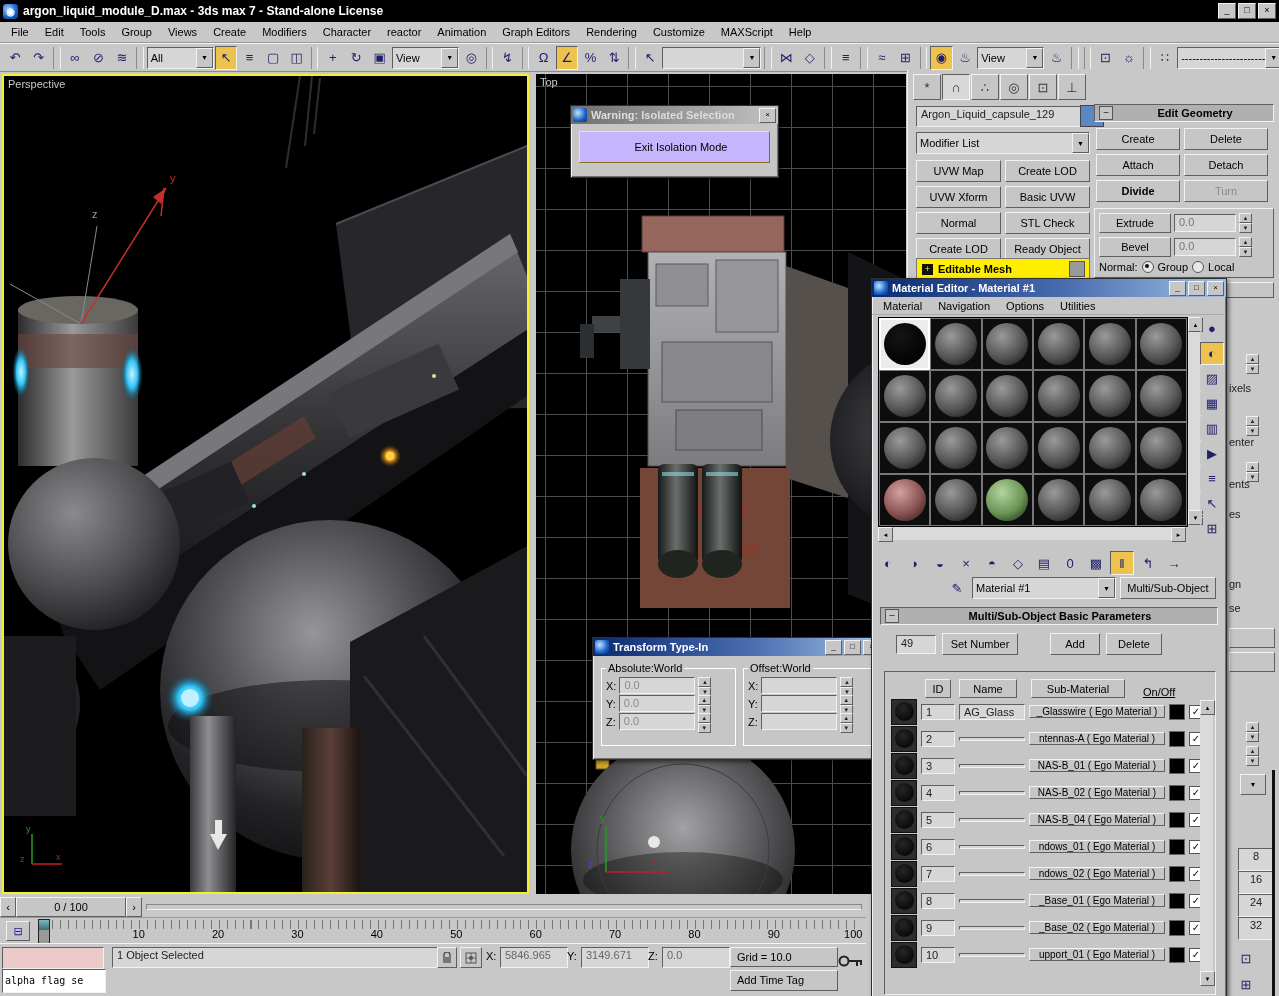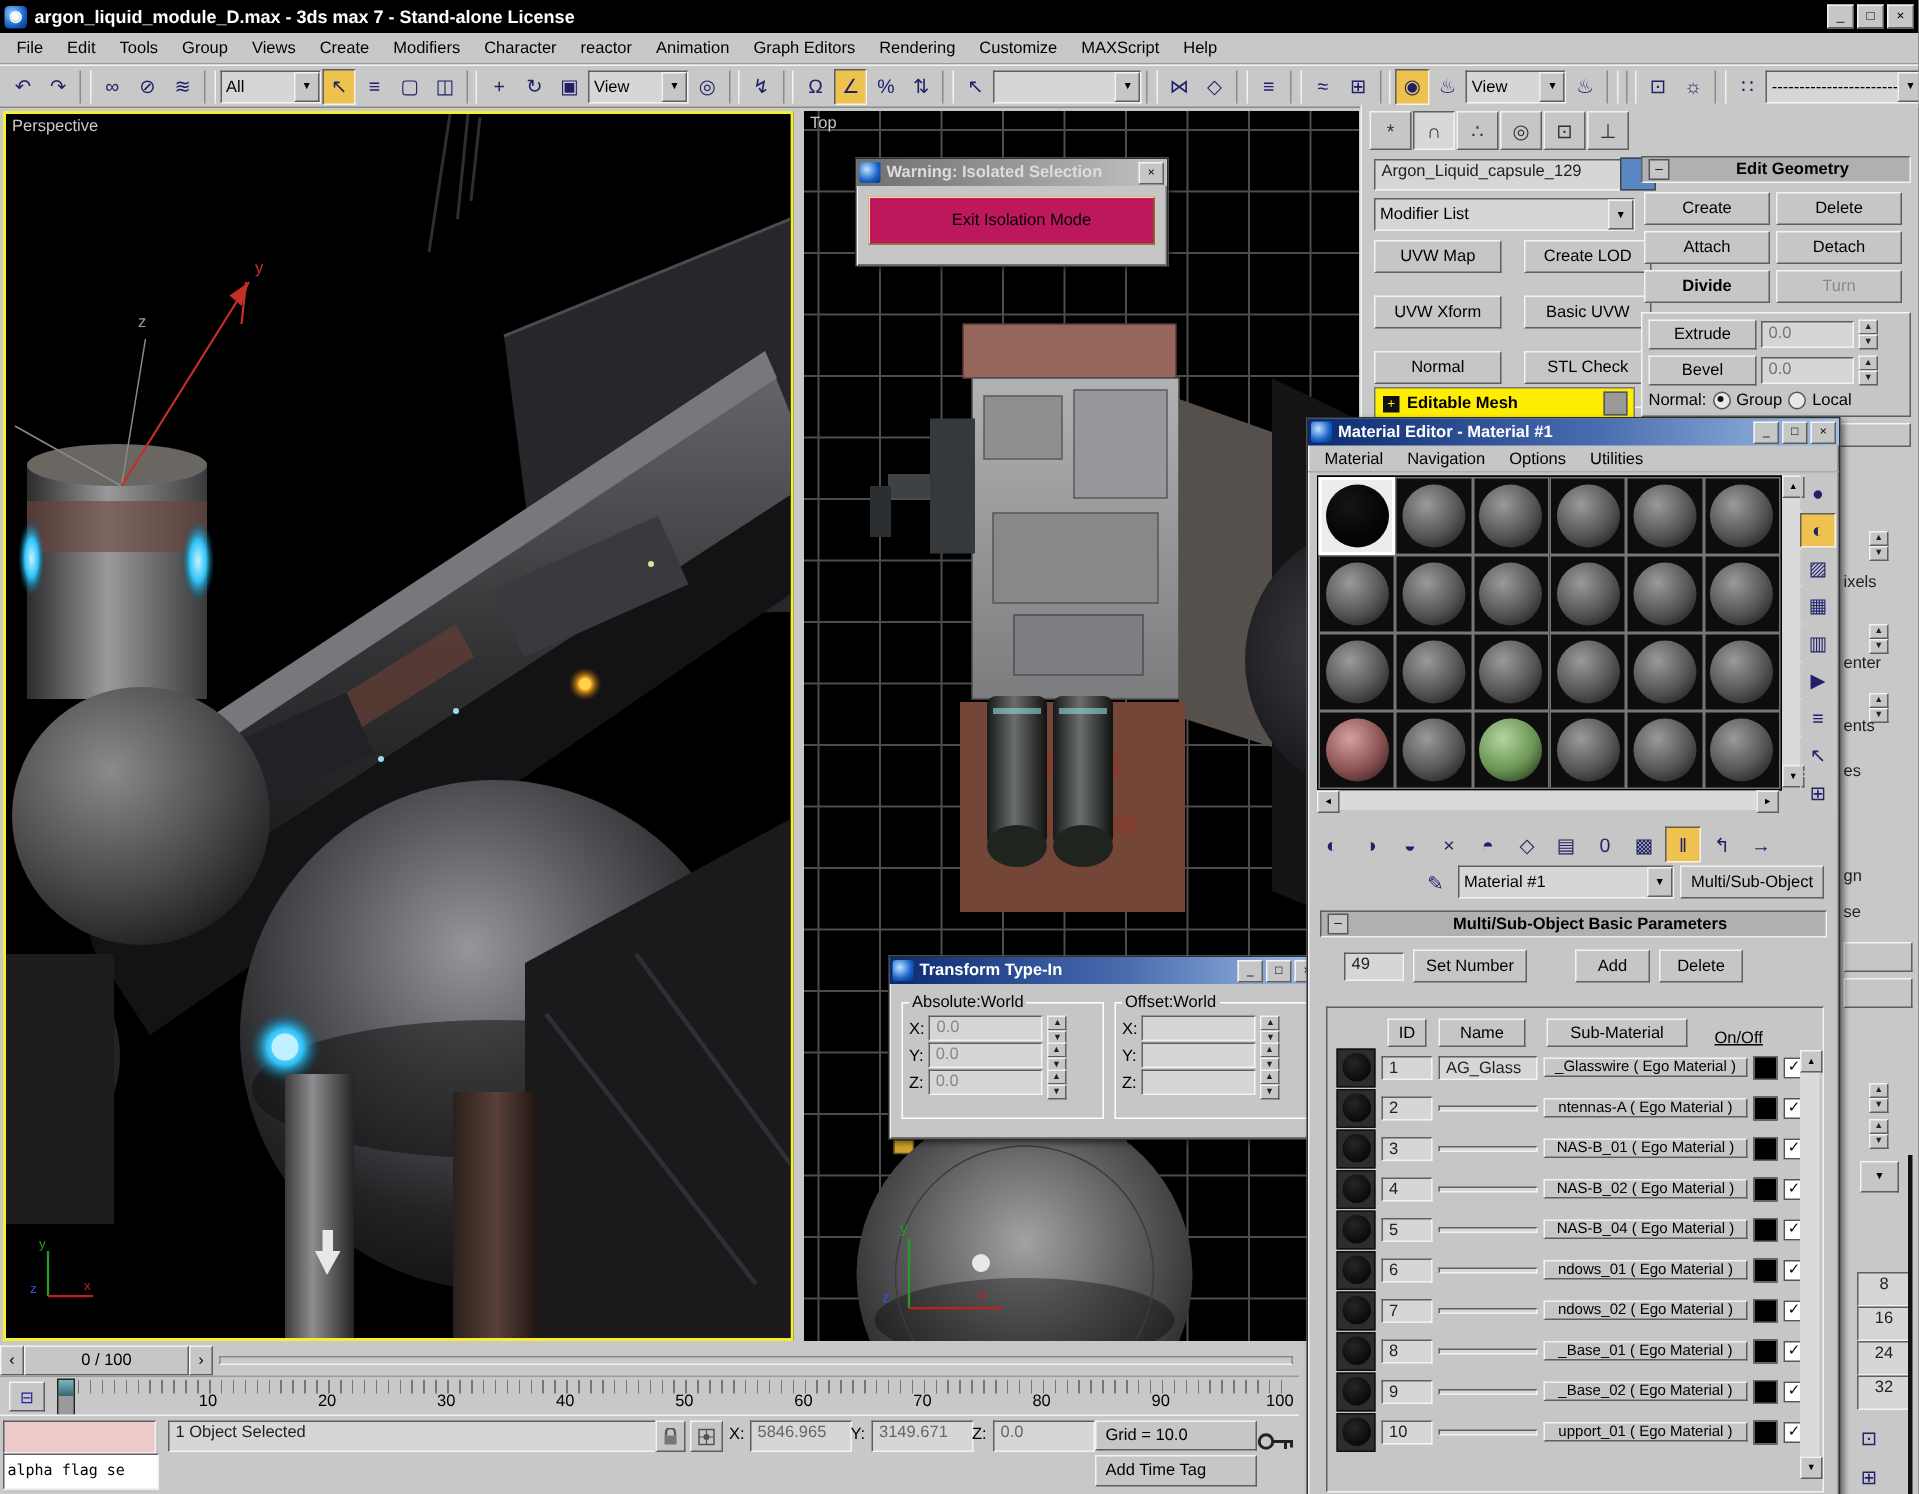--- a/index.html
+++ b/index.html
@@ -357,21 +357,21 @@
         <span class="tic">◎</span>
         <span class="tic">⊡</span>
         <span class="tic">⊥</span>
       </div>
     <div class="abs field" style="left:8px;top:36px;width:156px;height:17px;">Argon_Liquid_capsule_129</div>
     <div class="abs" id="objcolor" style="left: 172px; top: 35px; width: 22px; height: 20px; border: 1px solid rgb(68, 68, 68); background: rgb(91, 135, 197);"></div>
     <div class="abs tdd" style="left:8px;top:62px;width:172px;">
       <i>Modifier List</i>
       <b>▼</b>
     </div>
-    <div class="abs" style="left:8px;top:90px;width:176px;display:grid;grid-template-columns:85px 85px;gap:15px;">
+    <div class="abs" style="left:8px;top:90px;width:176px;display:grid;grid-template-columns:85px 85px;gap:4px;">
         <span class="btn modbtn" style="height: 20px;">UVW Map</span>
         <span class="btn modbtn" style="height: 20px;">Create LOD</span>
         <span class="btn modbtn" style="height: 20px;">UVW Xform</span>
         <span class="btn modbtn" style="height: 20px;">Basic UVW</span>
         <span class="btn modbtn" style="height: 20px;">Normal</span>
         <span class="btn modbtn" style="height: 20px;">STL Check</span>
         <span class="btn modbtn" style="height: 20px;">Create LOD</span>
         <span class="btn modbtn" style="height: 20px;">Ready Object</span>
       </div>
     <div class="abs" style="left:8px;top:188px;width:172px;height:20px;background:#ffee00;border:1px solid #777;display:flex;align-items:center;">
@@ -521,21 +521,21 @@
 
   <div class="abs win" style="left:570px;top:105px;width:207px;height:71px;z-index:6;">
     <div class="tb-inactive">
       <span class="tb-logo"></span>
       <span style="font-size:11px;">Warning: Isolated Selection</span>
       <span class="tb-btns">
           <span class="tb-b out">×</span>
         </span>
     </div>
     <div style="padding:7px 8px;">
-      <div class="btn" style="height:30px;background:#be185d;border-color:#f6e29a #8a6d20 #8a6d20 #f6e29a;padding-left:13px;">Exit Isolation Mode</div>
+      <div class="btn" style="height:30px;background:#c4b5fd;border-color:#f6e29a #8a6d20 #8a6d20 #f6e29a;padding-left:13px;">Exit Isolation Mode</div>
     </div>
   </div>
 
   <div class="abs win" style="left:592px;top:637px;width:289px;height:121px;z-index:5;">
     <div class="tb-active">
       <span class="tb-logo"></span>
       <span style="font-size:11px;">Transform Type-In</span>
       <span class="tb-btns">
         <span class="tb-b out">_</span>
         <span class="tb-b out">□</span>

